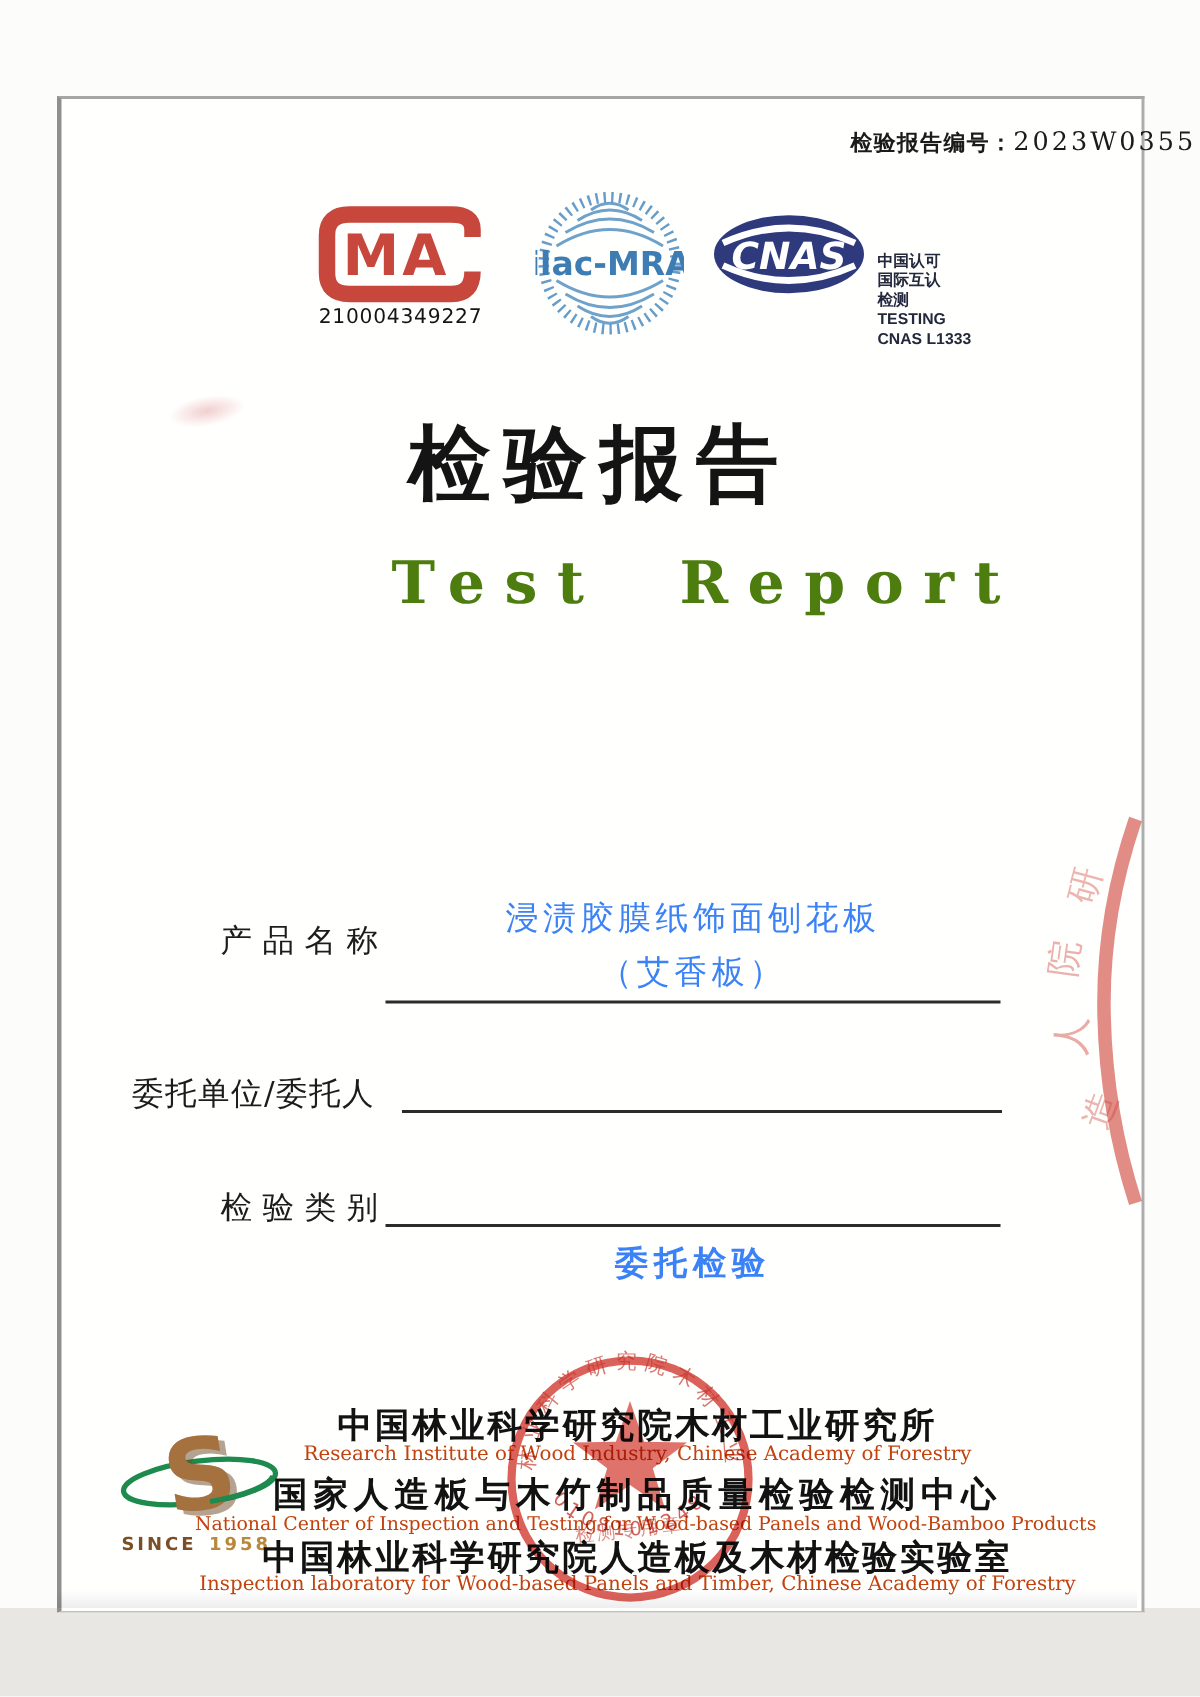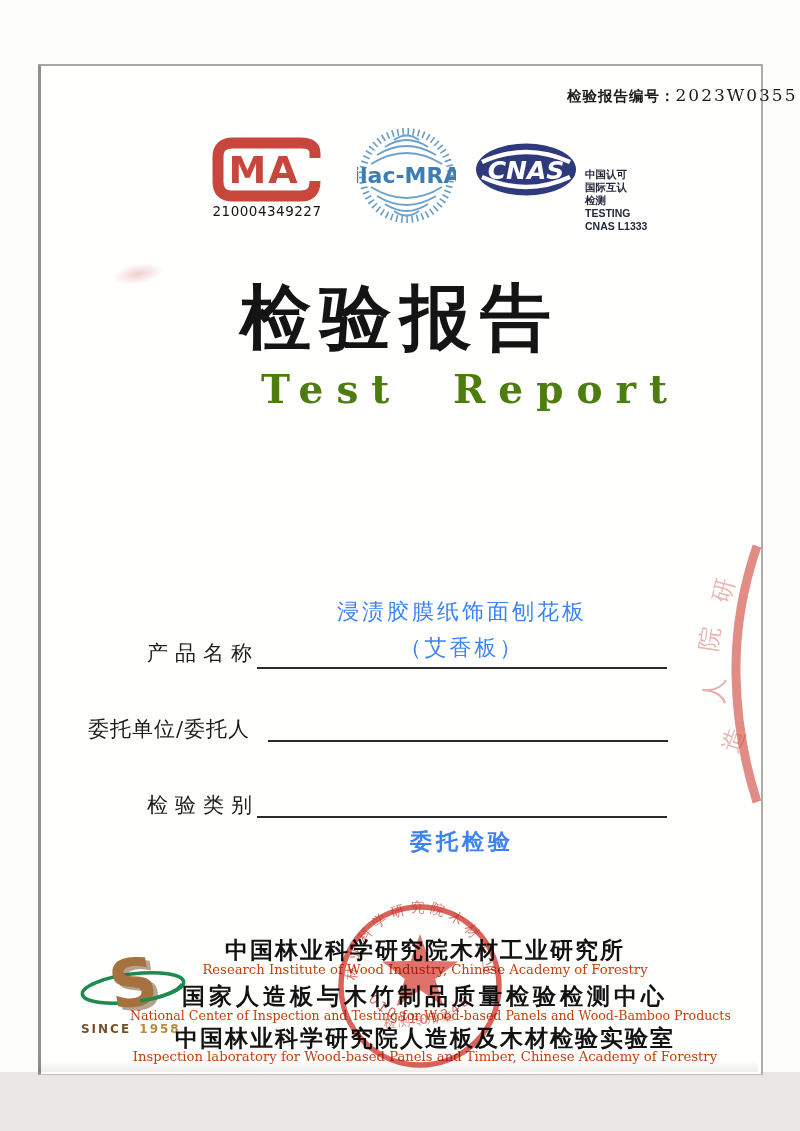--- a/index.html
+++ b/index.html
@@ -10,30 +10,30 @@
          border-left:3px solid #8f8f8f;border-top:2px solid #a6a6a6;border-right:2px solid #adadad;
          border-bottom:1px solid #c2c0bc;}
   .paper-bottom-shade{position:absolute;left:38px;top:1060px;width:720px;height:12px;
          background:linear-gradient(rgba(0,0,0,0),rgba(0,0,0,.07));}
   .abs{position:absolute;}
   .report-no{left:543px;top:85px;font-family:"DejaVu Serif",serif;color:#1b1b1b;white-space:nowrap;}
   .report-no .lbl{font-size:14.5px;font-weight:600;letter-spacing:1px;margin-left:24px;}
   .report-no .num{font-size:17px;letter-spacing:2px;font-weight:500;}
   .cma-number{left:206px;top:203px;width:122px;text-align:center;font-size:13.5px;color:#151515;letter-spacing:.5px;}
   .cnas-side{left:585px;top:140px;font-family:Liberation Sans, sans-serif;color:#23283c;font-size:10.5px;line-height:13px;font-weight:600;margin-top:28px;}
-  .title-zh{left:120px;top:282px;width:560px;text-align:center;font-size:71px;line-height:1;
+  .title-zh{left:120px;top:282px;width:560px;text-align:center;font-size:55px;line-height:1;
             font-weight:900;letter-spacing:9px;color:#141414;font-family:"DejaVu Sans",sans-serif;}
   .title-en{left:120px;top:366px;width:560px;text-align:right;font-family:"DejaVu Serif",serif;
             font-weight:700;font-size:39px;color:#4d7c0f;letter-spacing:13px;word-spacing:24px;}
   .field-label{font-family:"DejaVu Serif",serif;font-size:21px;color:#1c1c1c;white-space:nowrap;}
   .field-value{font-family:"DejaVu Serif",serif;font-size:22px;color:#3b82f6;text-align:center;white-space:nowrap;}
   .underline{border-top:2px solid #2b2b2b;height:0;}
   .f1-v1{left:258px;top:597px;width:408px;letter-spacing:3px;}
   .f1-v2{left:258px;top:633px;width:408px;letter-spacing:3px;}
-  .f1-l{left:147px;top:639px;letter-spacing:7px;}
+  .f1-l{left:147px;top:613px;letter-spacing:7px;}
   .f1-u{left:257px;top:667px;width:410px;}
   .f2-l{left:88px;top:715px;letter-spacing:1px;}
   .f2-v{left:268px;top:706px;width:400px;font-size:23px;font-weight:600;letter-spacing:2px;}
   .f2-u{left:268px;top:740px;width:400px;}
   .f3-l{left:147px;top:791px;letter-spacing:7px;}
   .f3-v{left:257px;top:784px;width:410px;font-weight:600;letter-spacing:4px;margin-top:43px;}
   .f3-u{left:257px;top:816px;width:410px;}
   .footer-zh{left:150px;width:550px;text-align:center;font-weight:700;font-size:23px;color:#121212;
              letter-spacing:2px;white-space:nowrap;font-family:Liberation Mono, monospace;}
   .footer-en{left:130px;width:590px;text-align:center;font-family:"DejaVu Serif",serif;font-size:13.2px;

